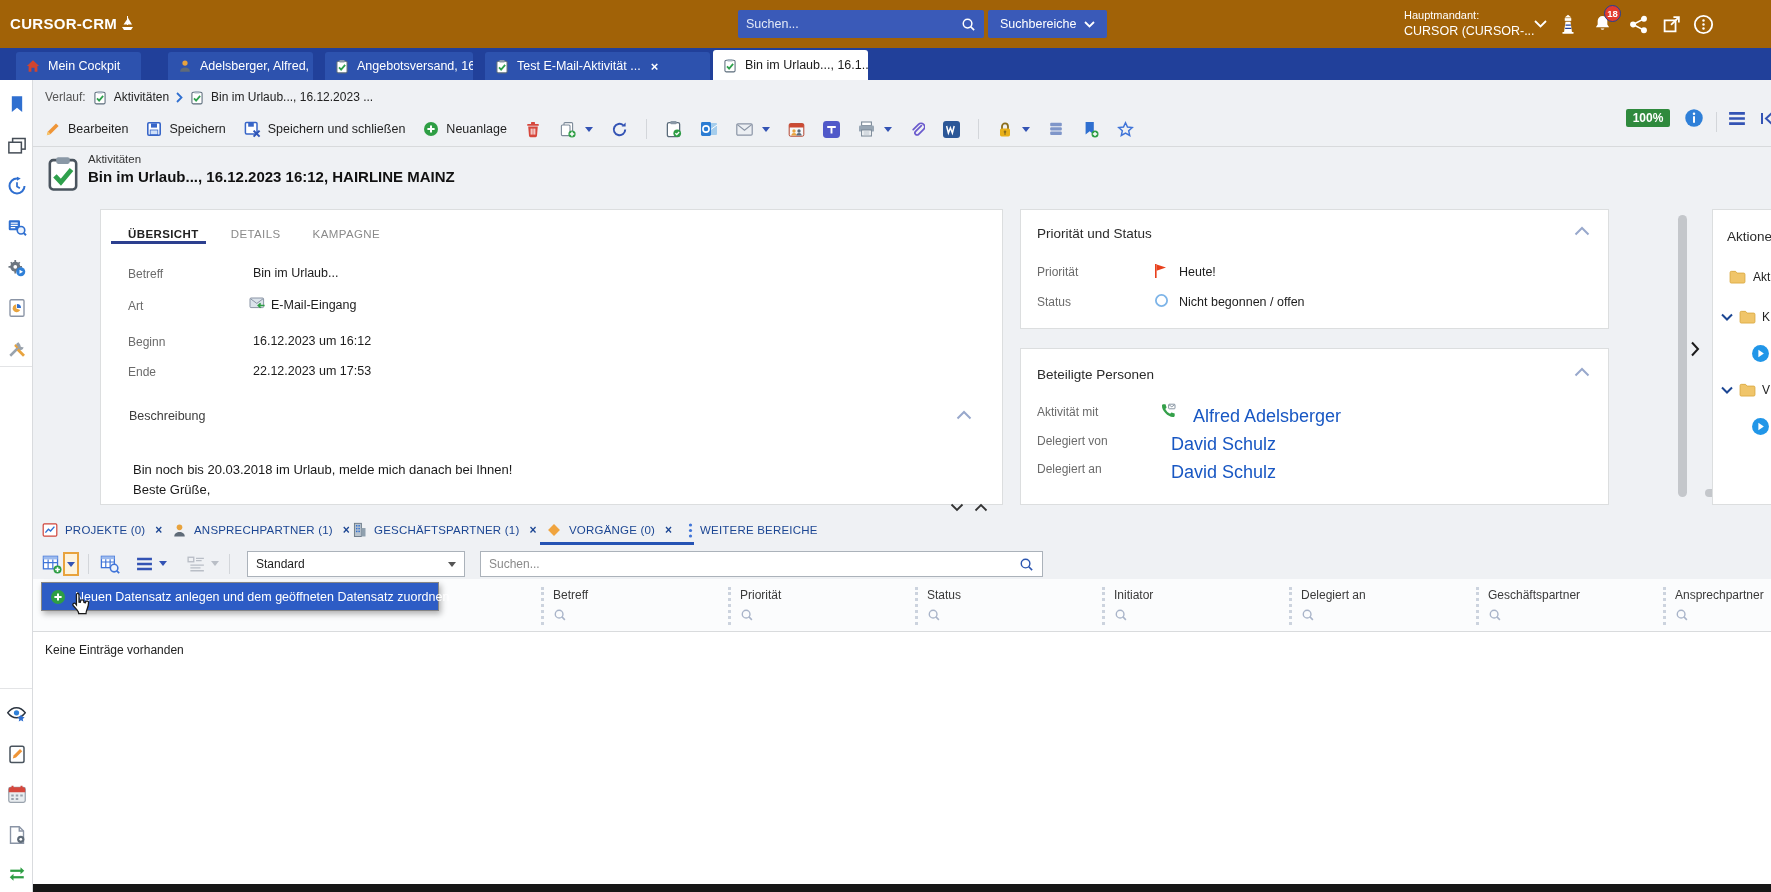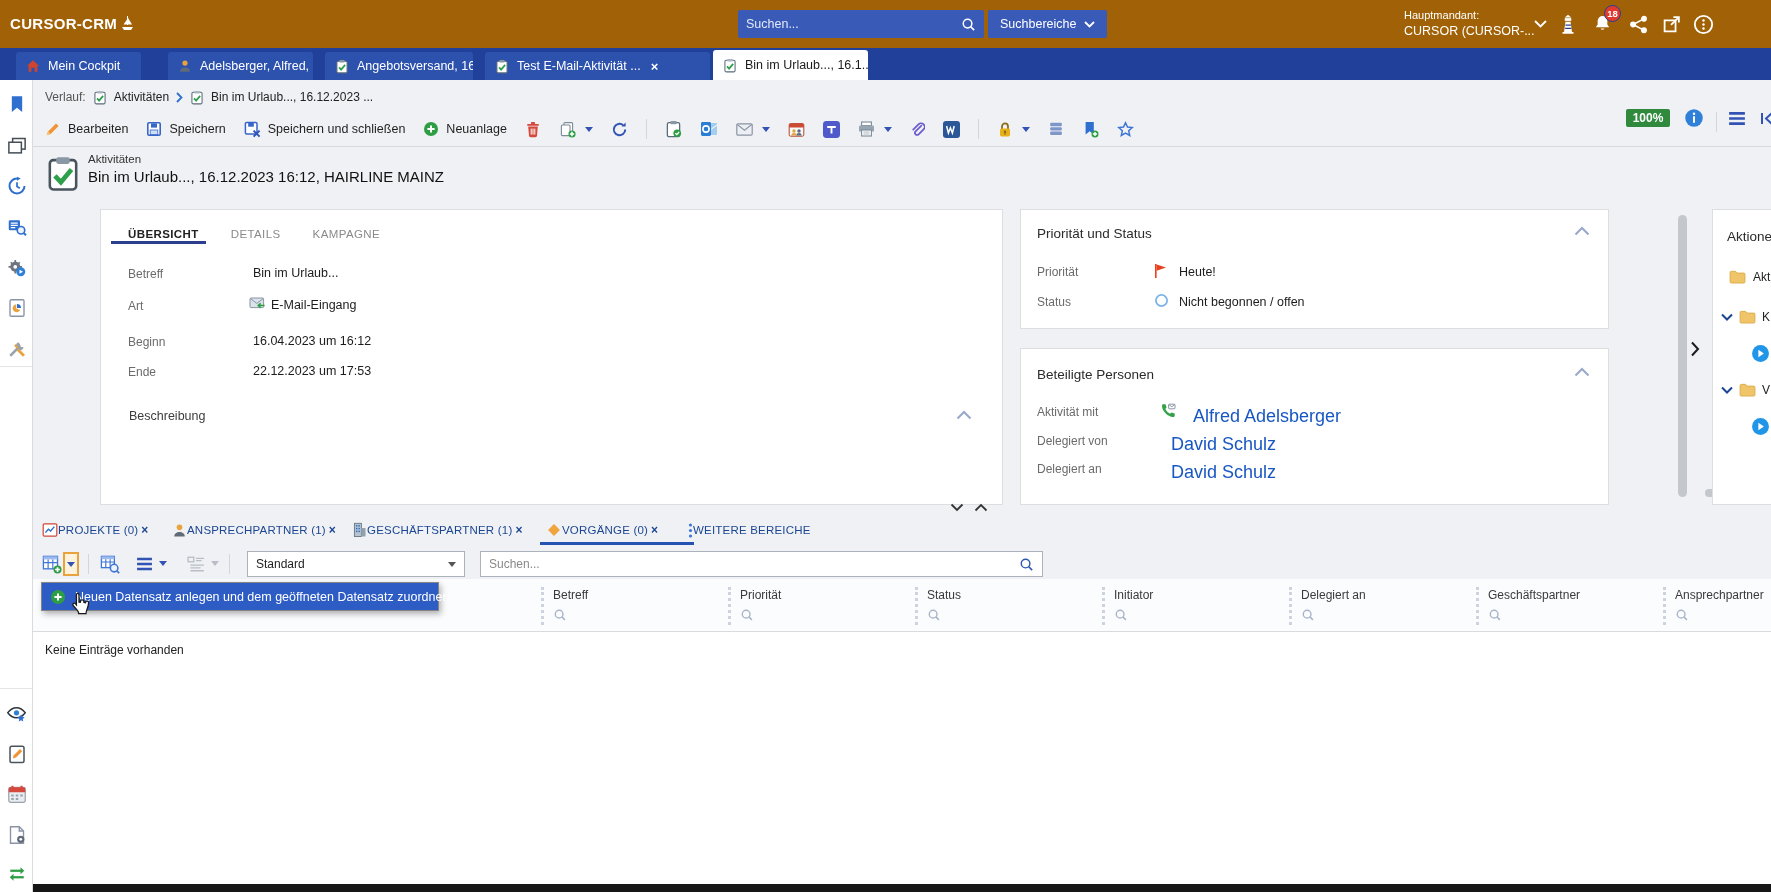--- a/index.html
+++ b/index.html
@@ -40,35 +40,35 @@
   .crumb .pre{color:#555}
   .toolbar{left:45px;top:112px;height:34px;display:flex;align-items:center;gap:18px}
   .tbtn{display:flex;align-items:center;gap:7px;font-size:12.5px;color:#1f1f1f;cursor:pointer;white-space:nowrap}
   .sep{width:1px;height:20px;background:#d3d6da}
   .caret{width:0;height:0;border-left:4px solid transparent;border-right:4px solid transparent;border-top:5px solid #3353b4;margin-left:2px}
   .tdivider{left:33px;top:146px;width:1738px;height:1px;background:#d8dadc}
   .zoombadge{left:1626px;top:109px;width:44px;height:18px;background:#2f8a3d;border-radius:2px;color:#fff;font-size:12px;font-weight:bold;display:flex;align-items:center;justify-content:center}
 
   
   .reccat{left:88px;top:153px;font-size:11.5px;color:#333}
-  .rectitle{left:88px;top:168px;font-size:15px;font-weight:normal;color:#111}
+  .rectitle{left:88px;top:168px;font-size:15px;font-weight:bold;color:#111}
 
   
   .card{background:#fff;border:1px solid #dcdedf}
   .dtabs{position:absolute;left:27px;top:18px;display:flex;gap:32px;font-size:11.5px;letter-spacing:.4px;color:#8a8a8a}
   .dtabs .on{color:#222;font-weight:bold}
   .ul{position:absolute;left:10px;top:31px;width:95px;height:3px;background:#2c3f8f}
   .flabel{font-size:12px;color:#6b6b6b}
   .fval{font-size:12.5px;color:#1c1c1c}
   .panel-title{font-size:13.5px;color:#2b2b2b}
   .chevup{position:absolute;right:18px;cursor:pointer}
   .link{color:#1857c3;font-size:18px;cursor:pointer}
 
   
-  .rtab{position:absolute;top:515px;height:30px;display:flex;align-items:center;font-size:11.5px;color:#1c4693;cursor:pointer;letter-spacing:.2px}
+  .rtab{position:absolute;top:515px;height:30px;display:flex;align-items:center;gap:7px;font-size:11.5px;color:#1c4693;cursor:pointer;letter-spacing:.2px}
   .rtab .x{font-weight:bold;font-size:12px;margin-left:3px}
   .rul{left:540px;top:542px;width:154px;height:3px;background:#2553b4}
 
   
   .gtool{left:33px;top:550px;width:1738px;height:29px}
   .gt-ico{position:absolute;top:3px;width:22px;height:22px;cursor:pointer}
   .gt-caret{position:absolute;top:11px;width:0;height:0;border-left:4px solid transparent;border-right:4px solid transparent;border-top:5px solid #3353b4}
   .gt-caret.dis{border-top-color:#b9bec6}
   .combo{position:absolute;left:214px;top:1px;width:218px;height:26px;background:#fff;border:1px solid #abb2ba;display:flex;align-items:center;padding:0 8px;font-size:12px;color:#222;cursor:pointer}
   .combo .cc{margin-left:auto;width:0;height:0;border-left:4px solid transparent;border-right:4px solid transparent;border-top:5px solid #555}
@@ -568,32 +568,37 @@
     <span class="ico abs" style="left:148px;top:87px">
         <svg width="17" height="14" viewBox="0 0 17 14">
           <rect x="1" y="1" width="13.6" height="9.6" rx="1" fill="#dbe3ea" stroke="#8a94a5" stroke-width="1"></rect>
           <path d="M1.6 1.8l6.2 4.6 6.2-4.6" fill="none" stroke="#8a94a5" stroke-width="1"></path>
           <path d="M15.6 8.6H9.4M11.6 6.4L9.2 8.6l2.4 2.2" stroke="#2e9e44" stroke-width="1.5" fill="none"></path>
         </svg>
       </span>
     <div class="abs fval" style="left:170px;top:88px">E-Mail-Eingang</div>
 
     <div class="abs flabel" style="left:27px;top:125px">Beginn</div>
-    <div class="abs fval" style="left:152px;top:124px">16.04.2023 um 16:12</div>
+    <div class="abs fval" style="left:152px;top:124px">16.12.2023 um 16:12</div>
 
     <div class="abs flabel" style="left:27px;top:155px">Ende</div>
     <div class="abs fval" style="left:152px;top:154px">22.12.2023 um 17:53</div>
 
     <div class="abs" style="left:28px;top:199px;font-size:12.5px;color:#3c3c3c">Beschreibung</div>
     <span class="ico abs" style="left:855px;top:200px;cursor:pointer">
         <svg width="16" height="10" viewBox="0 0 16 10">
           <path d="M1.5 8.5L8 2l6.5 6.5" stroke="#98a8cc" stroke-width="2" fill="none"></path>
         </svg>
       </span>
 
+    <div class="abs" style="left:32px;top:250px;font-size:13px;color:#191919;line-height:20px">
+      <div>Bin noch bis 20.03.2018 im Urlaub, melde mich danach bei Ihnen!</div>
+      <div>Beste Grüße,</div>
+      <div>A. Adelsberger</div>
+    </div>
   </div>
 
   <div class="card abs" style="left:1020px;top:209px;width:589px;height:120px">
     <div class="abs panel-title" style="left:16px;top:16px">Priorität und Status</div>
     <span class="ico chevup" style="top:16px">
         <svg width="16" height="10" viewBox="0 0 16 10">
           <path d="M1.5 8.5L8 2l6.5 6.5" stroke="#98a8cc" stroke-width="2" fill="none"></path>
         </svg>
       </span>
     <div class="abs flabel" style="left:16px;top:55px">Priorität</div>

